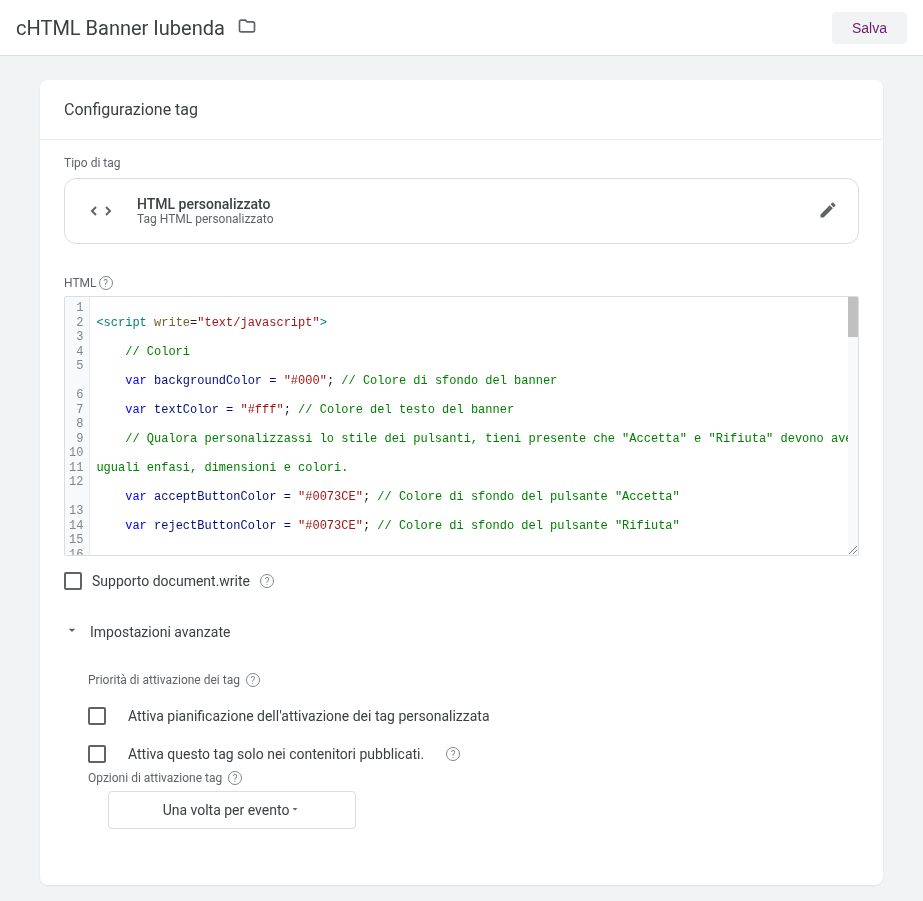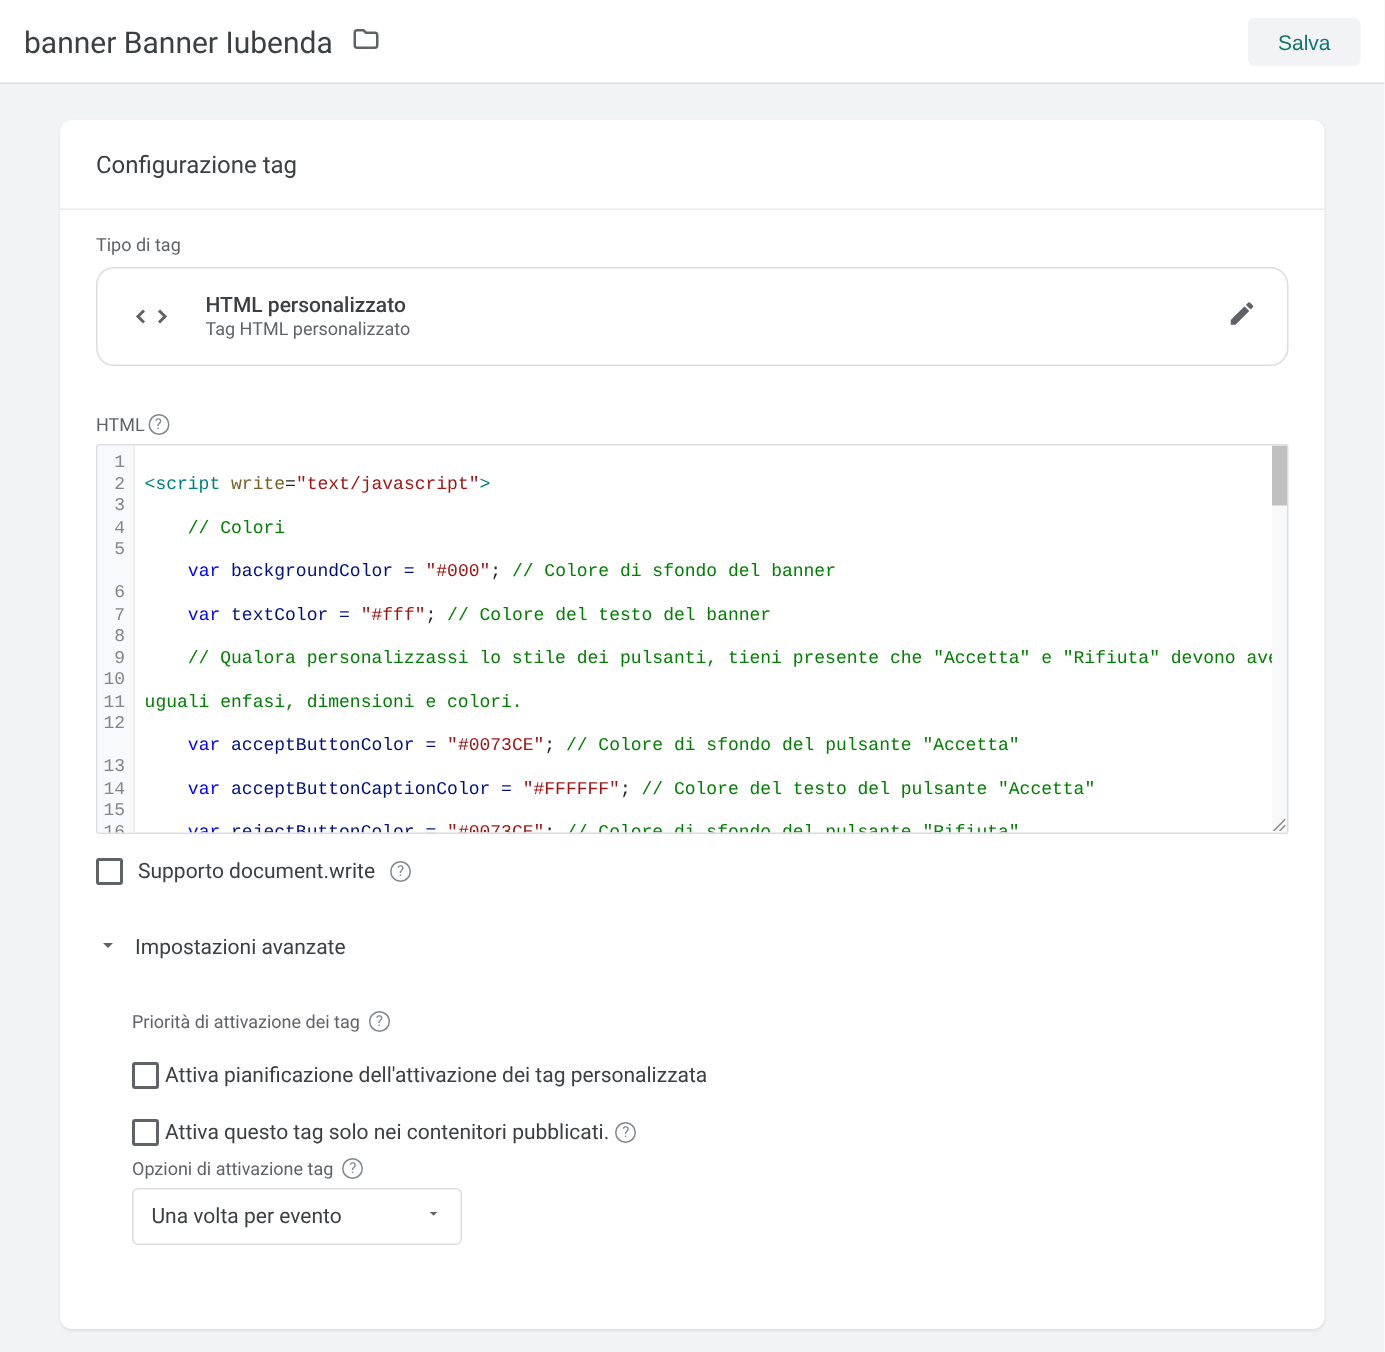--- a/index.html
+++ b/index.html
@@ -22,21 +22,21 @@
       color: #3c4043;
       font-weight: 400;
     }
     .folder-icon {
       margin-left: 12px;
       color: #5f6368;
     }
     .spacer { flex: 1; }
     .save-btn {
       background: #f1f3f4;
-      color: #0f766e;
+      color: #701a75;
       border: none;
       padding: 8px 20px;
       border-radius: 4px;
       font-size: 14px;
       cursor: pointer;
     }
     .card {
       background: #fff;
       margin: 24px 40px;
       border-radius: 8px;
@@ -203,44 +203,45 @@
     }
     .text-input {
       width: 240px;
       border: 1px solid #dadce0;
       border-radius: 4px;
       padding: 10px 12px;
       font-size: 14px;
       color: #3c4043;
     }
     .select-input {
-      width: 220px;
+      width: 248px;
       border: 1px solid #dadce0;
       border-radius: 4px;
       padding: 10px 12px;
       font-size: 14px;
       color: #3c4043;
       display: flex;
       align-items: center;
-      justify-content: space-between;
-      cursor: pointer;
+      justify-content: center;
+      cursor: pointer;
+      margin-left: 20px;
     }
     .sub-checkbox {
       display: flex;
       align-items: center;
-      gap: 4px;
+      gap: 22px;
       margin-top: 20px;
       color: #3c4043;
     }
   </style>
 </head>
 <body>
 
 <div class="topbar">
-  <span class="topbar-title">banner Banner Iubenda</span>
+  <span class="topbar-title">cHTML Banner Iubenda</span>
   <span class="folder-icon">
     <svg width="20" height="20" viewBox="0 0 24 24" fill="none" stroke="currentColor" stroke-width="2">
         <path d="M3 7v10a2 2 0 0 0 2 2h14a2 2 0 0 0 2-2V9a2 2 0 0 0-2-2h-7l-2-2H5a2 2 0 0 0-2 2z"></path>
       </svg>
   </span>
   <div class="spacer"></div>
   <button class="save-btn">Salva</button>
 </div>
 
 <div class="card">
@@ -294,21 +295,20 @@
         <div>16</div>
     </div>
     <div class="code-content">
 <span class="code-line"><span class="c-tag">&lt;</span><span class="c-tag">script </span><span class="c-attr">write</span><span>=</span><span class="c-str">"text/javascript"</span><span class="c-tag">&gt;</span></span>
 <span class="code-line c-com">    // Colori</span>
 <span class="code-line"><span>    </span><span class="c-kw">var</span><span class="c-var"> backgroundColor = </span><span class="c-str">"#000"</span><span>; </span><span class="c-com">// Colore di sfondo del banner</span></span>
 <span class="code-line"><span>    </span><span class="c-kw">var</span><span class="c-var"> textColor = </span><span class="c-str">"#fff"</span><span>; </span><span class="c-com">// Colore del testo del banner</span></span>
 <span class="code-line c-com">    // Qualora personalizzassi lo stile dei pulsanti, tieni presente che "Accetta" e "Rifiuta" devono avere</span>
 <span class="code-line c-com">uguali enfasi, dimensioni e colori.</span>
 <span class="code-line"><span>    </span><span class="c-kw">var</span><span class="c-var"> acceptButtonColor = </span><span class="c-str">"#0073CE"</span><span>; </span><span class="c-com">// Colore di sfondo del pulsante "Accetta"</span></span>
-<span class="code-line"><span>    </span><span class="c-kw">var</span><span class="c-var"> acceptButtonCaptionColor = </span><span class="c-str">"#FFFFFF"</span><span>; </span><span class="c-com">// Colore del testo del pulsante "Accetta"</span></span>
 <span class="code-line"><span>    </span><span class="c-kw">var</span><span class="c-var"> rejectButtonColor = </span><span class="c-str">"#0073CE"</span><span>; </span><span class="c-com">// Colore di sfondo del pulsante "Rifiuta"</span></span>
 
 
 
 
 
 
 
 
 

